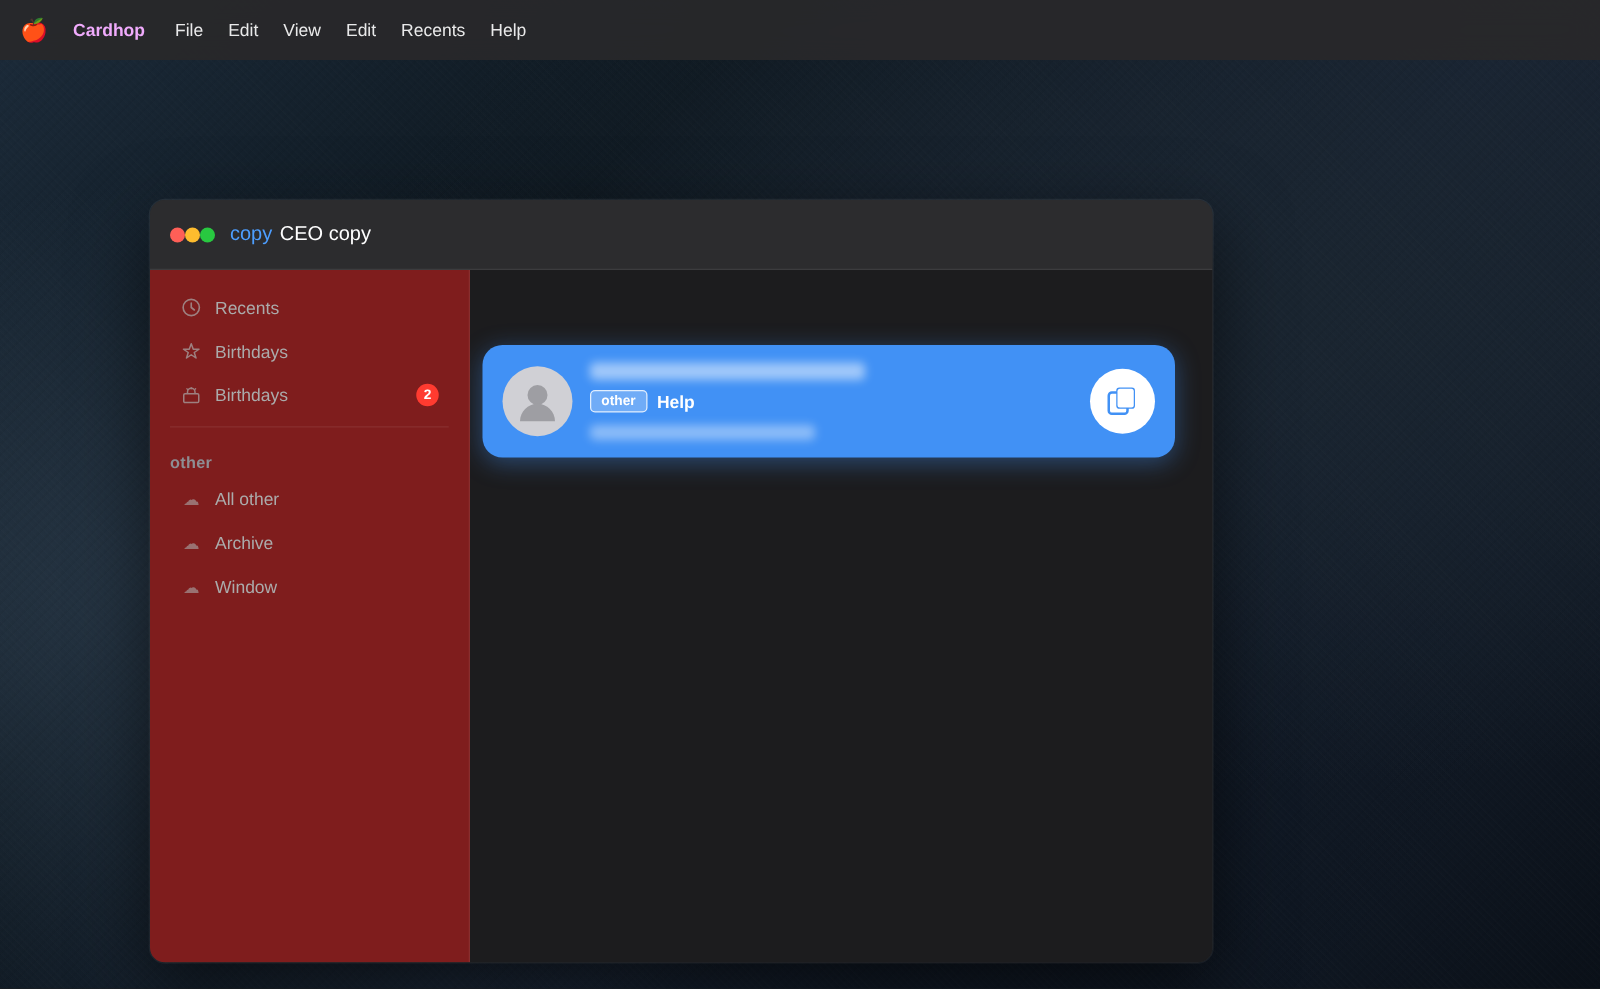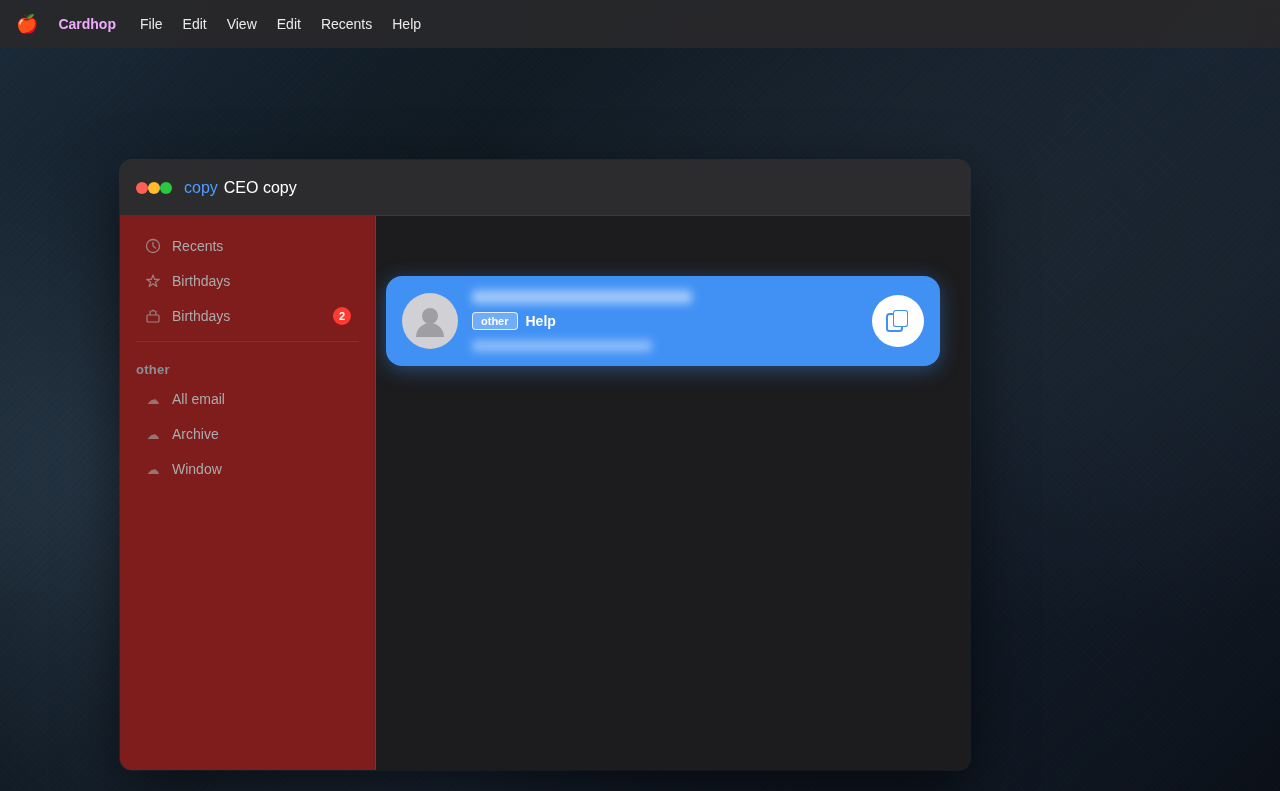--- a/index.html
+++ b/index.html
@@ -372,21 +372,21 @@
         <span>Birthdays</span>
         <span class="sidebar-badge">2</span>
       </div>
 
       <div class="sidebar-divider"></div>
 
       <div class="sidebar-section-header">other</div>
 
       <div class="sidebar-item">
         <span class="sidebar-icon cloud-icon">☁</span>
-        <span>All email</span>
+        <span>All other</span>
       </div>
 
       <div class="sidebar-item">
         <span class="sidebar-icon cloud-icon">☁</span>
         <span>Archive</span>
       </div>
 
       <div class="sidebar-item">
         <span class="sidebar-icon cloud-icon">☁</span>
         <span>Window</span>

